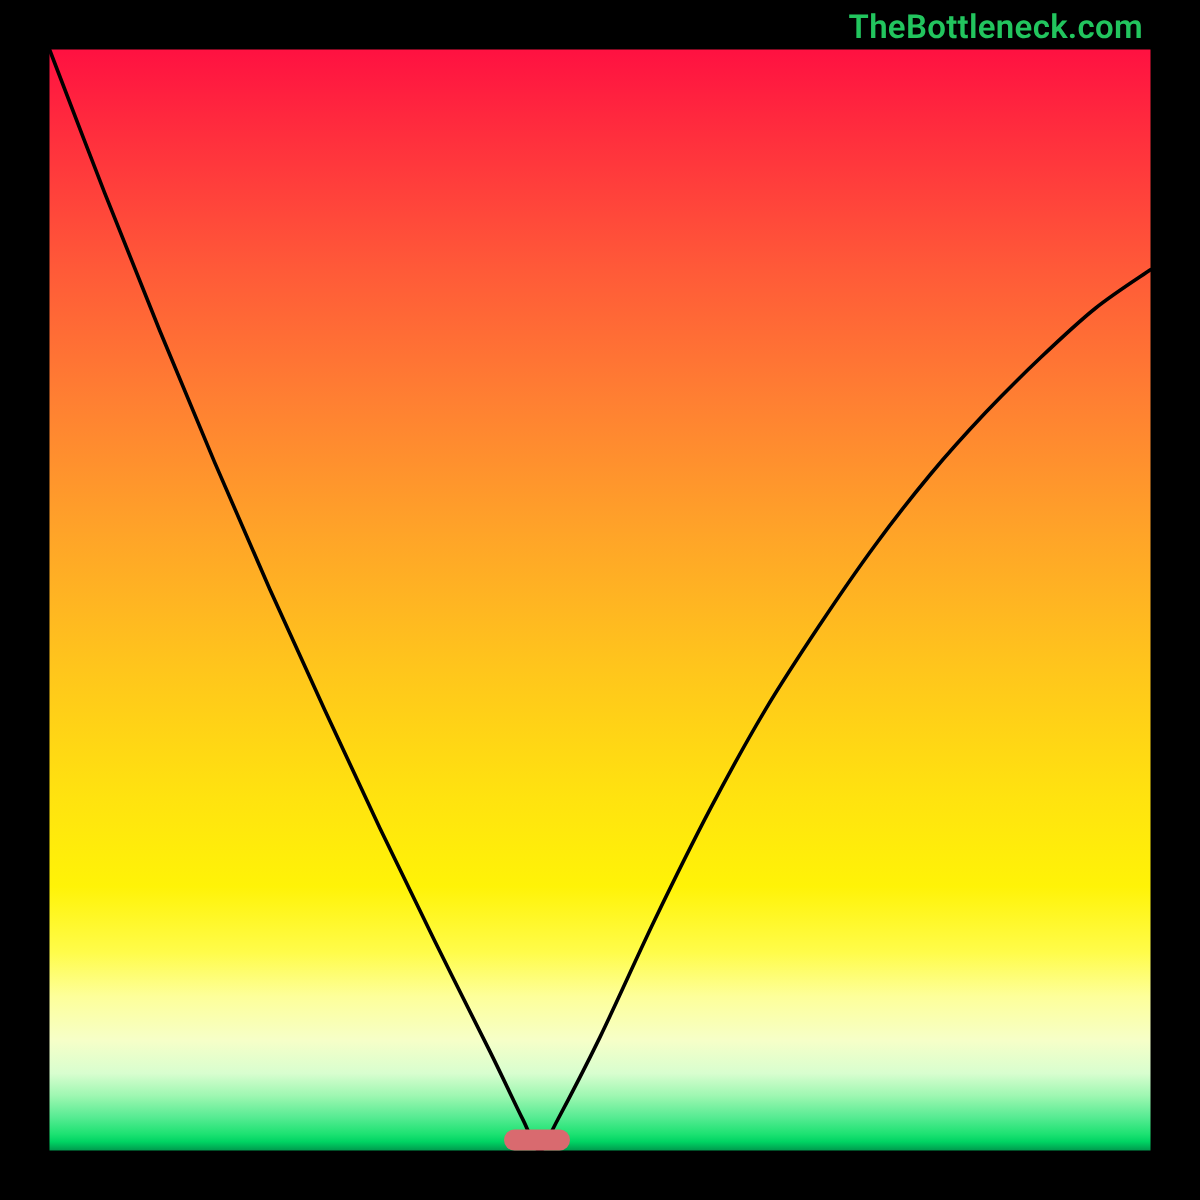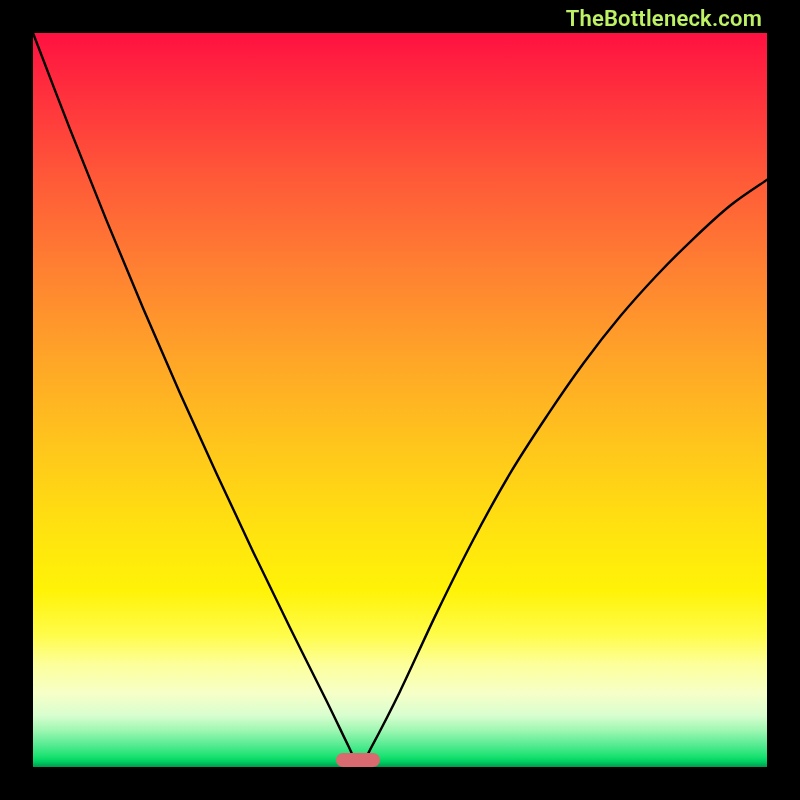--- a/index.html
+++ b/index.html
@@ -44,21 +44,21 @@
       #1de272 98.5%,
       #00d463 99.2%,
       #009a4e 100%
     );
   }
   .watermark {
     position: absolute;
     top: 6px;
     right: 38px;
     font: 600 22px -apple-system, BlinkMacSystemFont, "Segoe UI", Roboto, Helvetica, Arial, sans-serif;
-    color: #bef264;
+    color: #22c55e;
     letter-spacing: 0.2px;
   }
   svg.curve {
     position: absolute;
     top: 33px;
     left: 33px;
     width: 734px;
     height: 734px;
     overflow: visible;
   }

